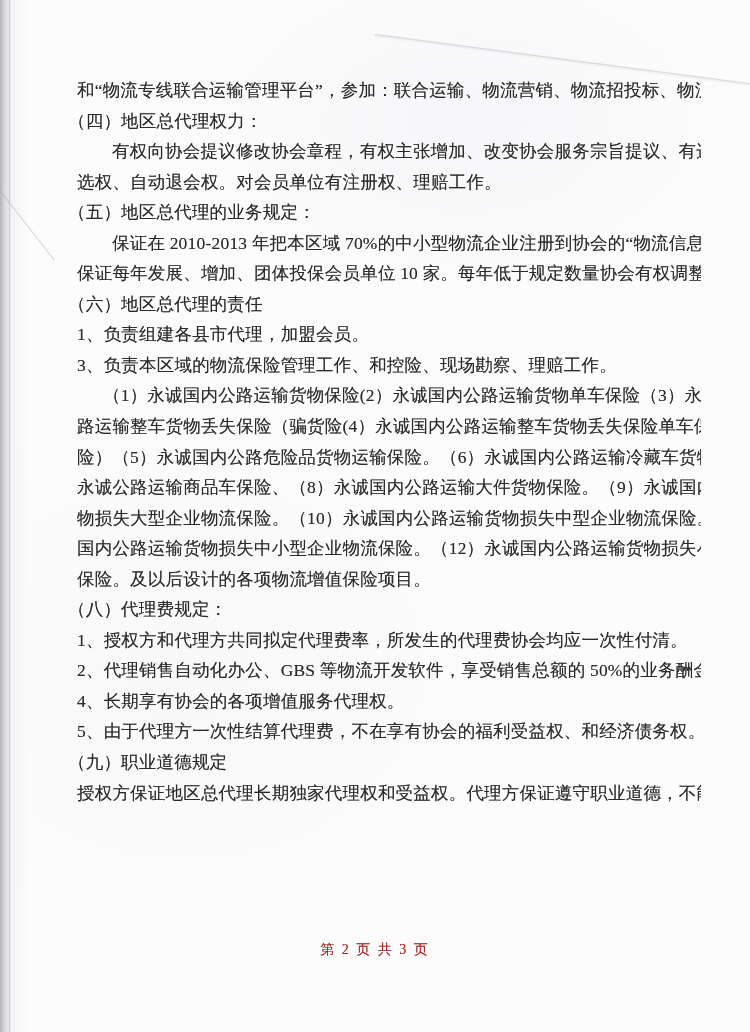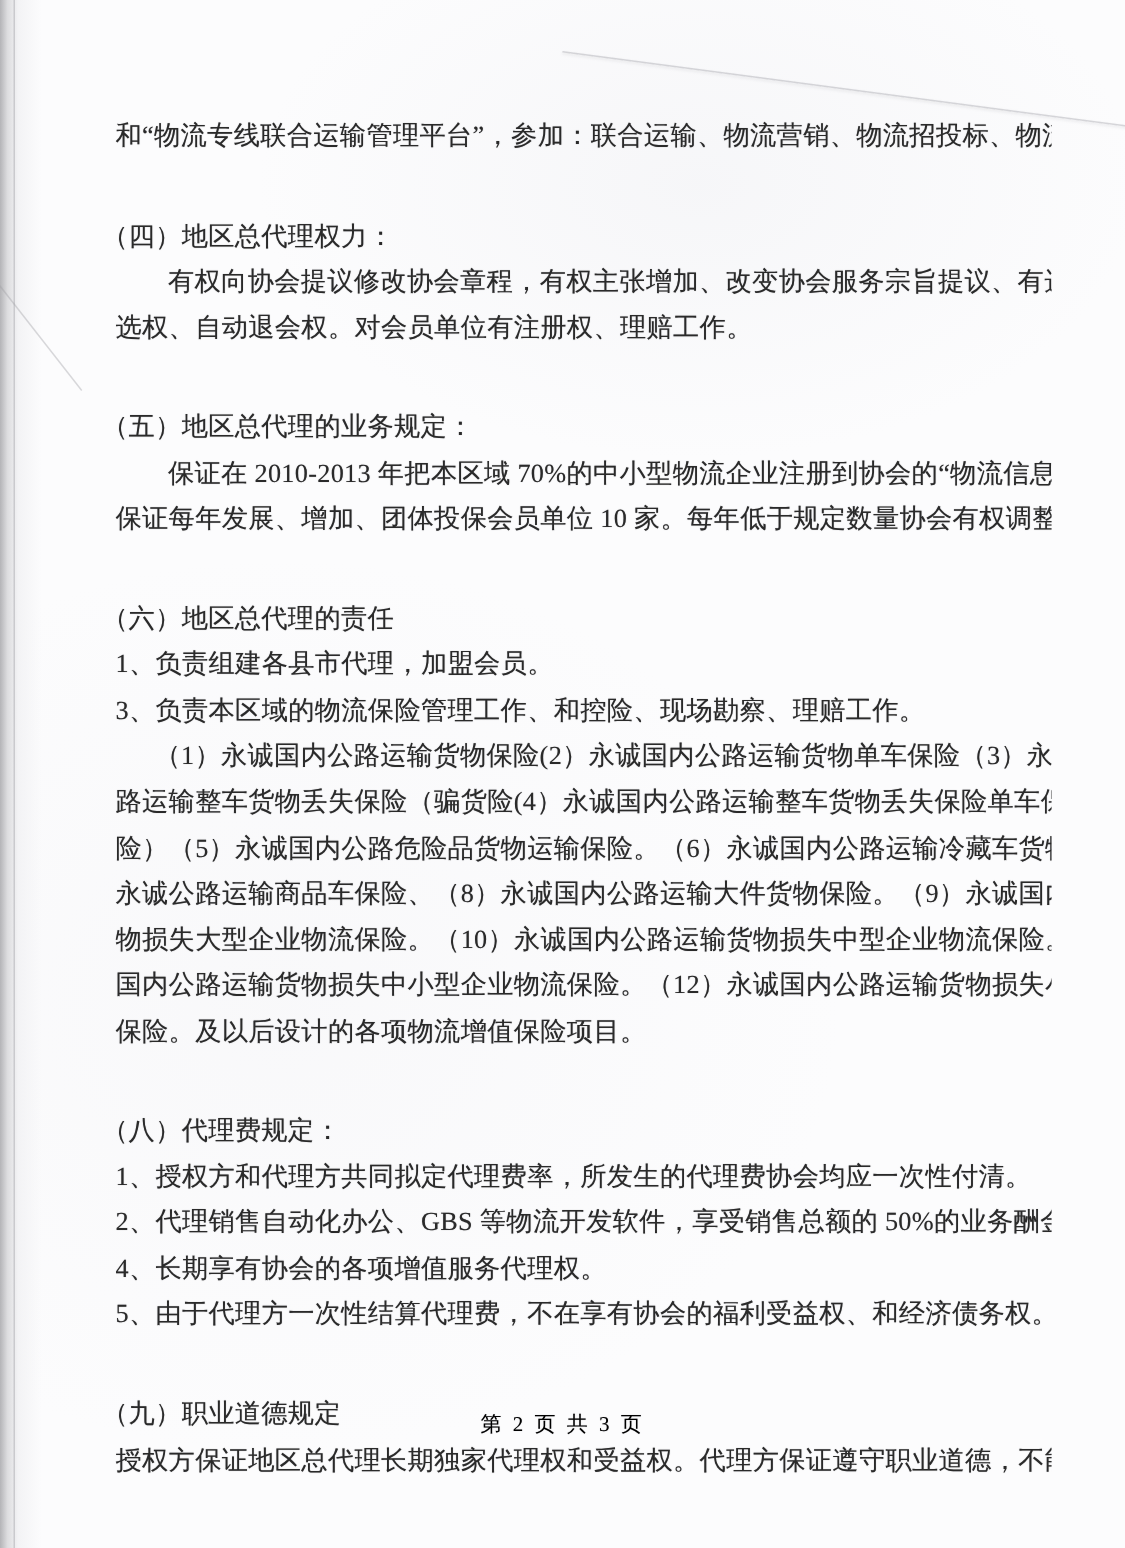--- a/index.html
+++ b/index.html
@@ -68,31 +68,31 @@
   .line {
     height: 30.55px;
     line-height: 30.55px;
     font-size: 17.5px;
     letter-spacing: 0.2px;
     white-space: nowrap;
     overflow: hidden;
     color: #2a2a2a;
     text-shadow: 0 0 0.6px rgba(70,70,75,0.55);
   }
-  .line.hdr { margin-left: -9px; margin-top: 36px; }
+  .line.hdr { margin-left: -9px; }
   .line.ind { padding-left: 35px; }
   .line.indp { padding-left: 26px; }
   .footer {
     position: absolute;
     left: 0; top: 941px;
     width: 750px;
     text-align: center;
     font-size: 14px;
     letter-spacing: 2px;
-    color: #000000;
+    color: #b91c1c;
     text-shadow: 0 0 0.5px rgba(70,70,75,0.5);
   }
 </style>
 </head>
 <body>
 
 <div class="sheet">
   <div class="paper-tint"></div>
   <div class="edge-shadow"></div>
   <div class="edge-line"></div>

